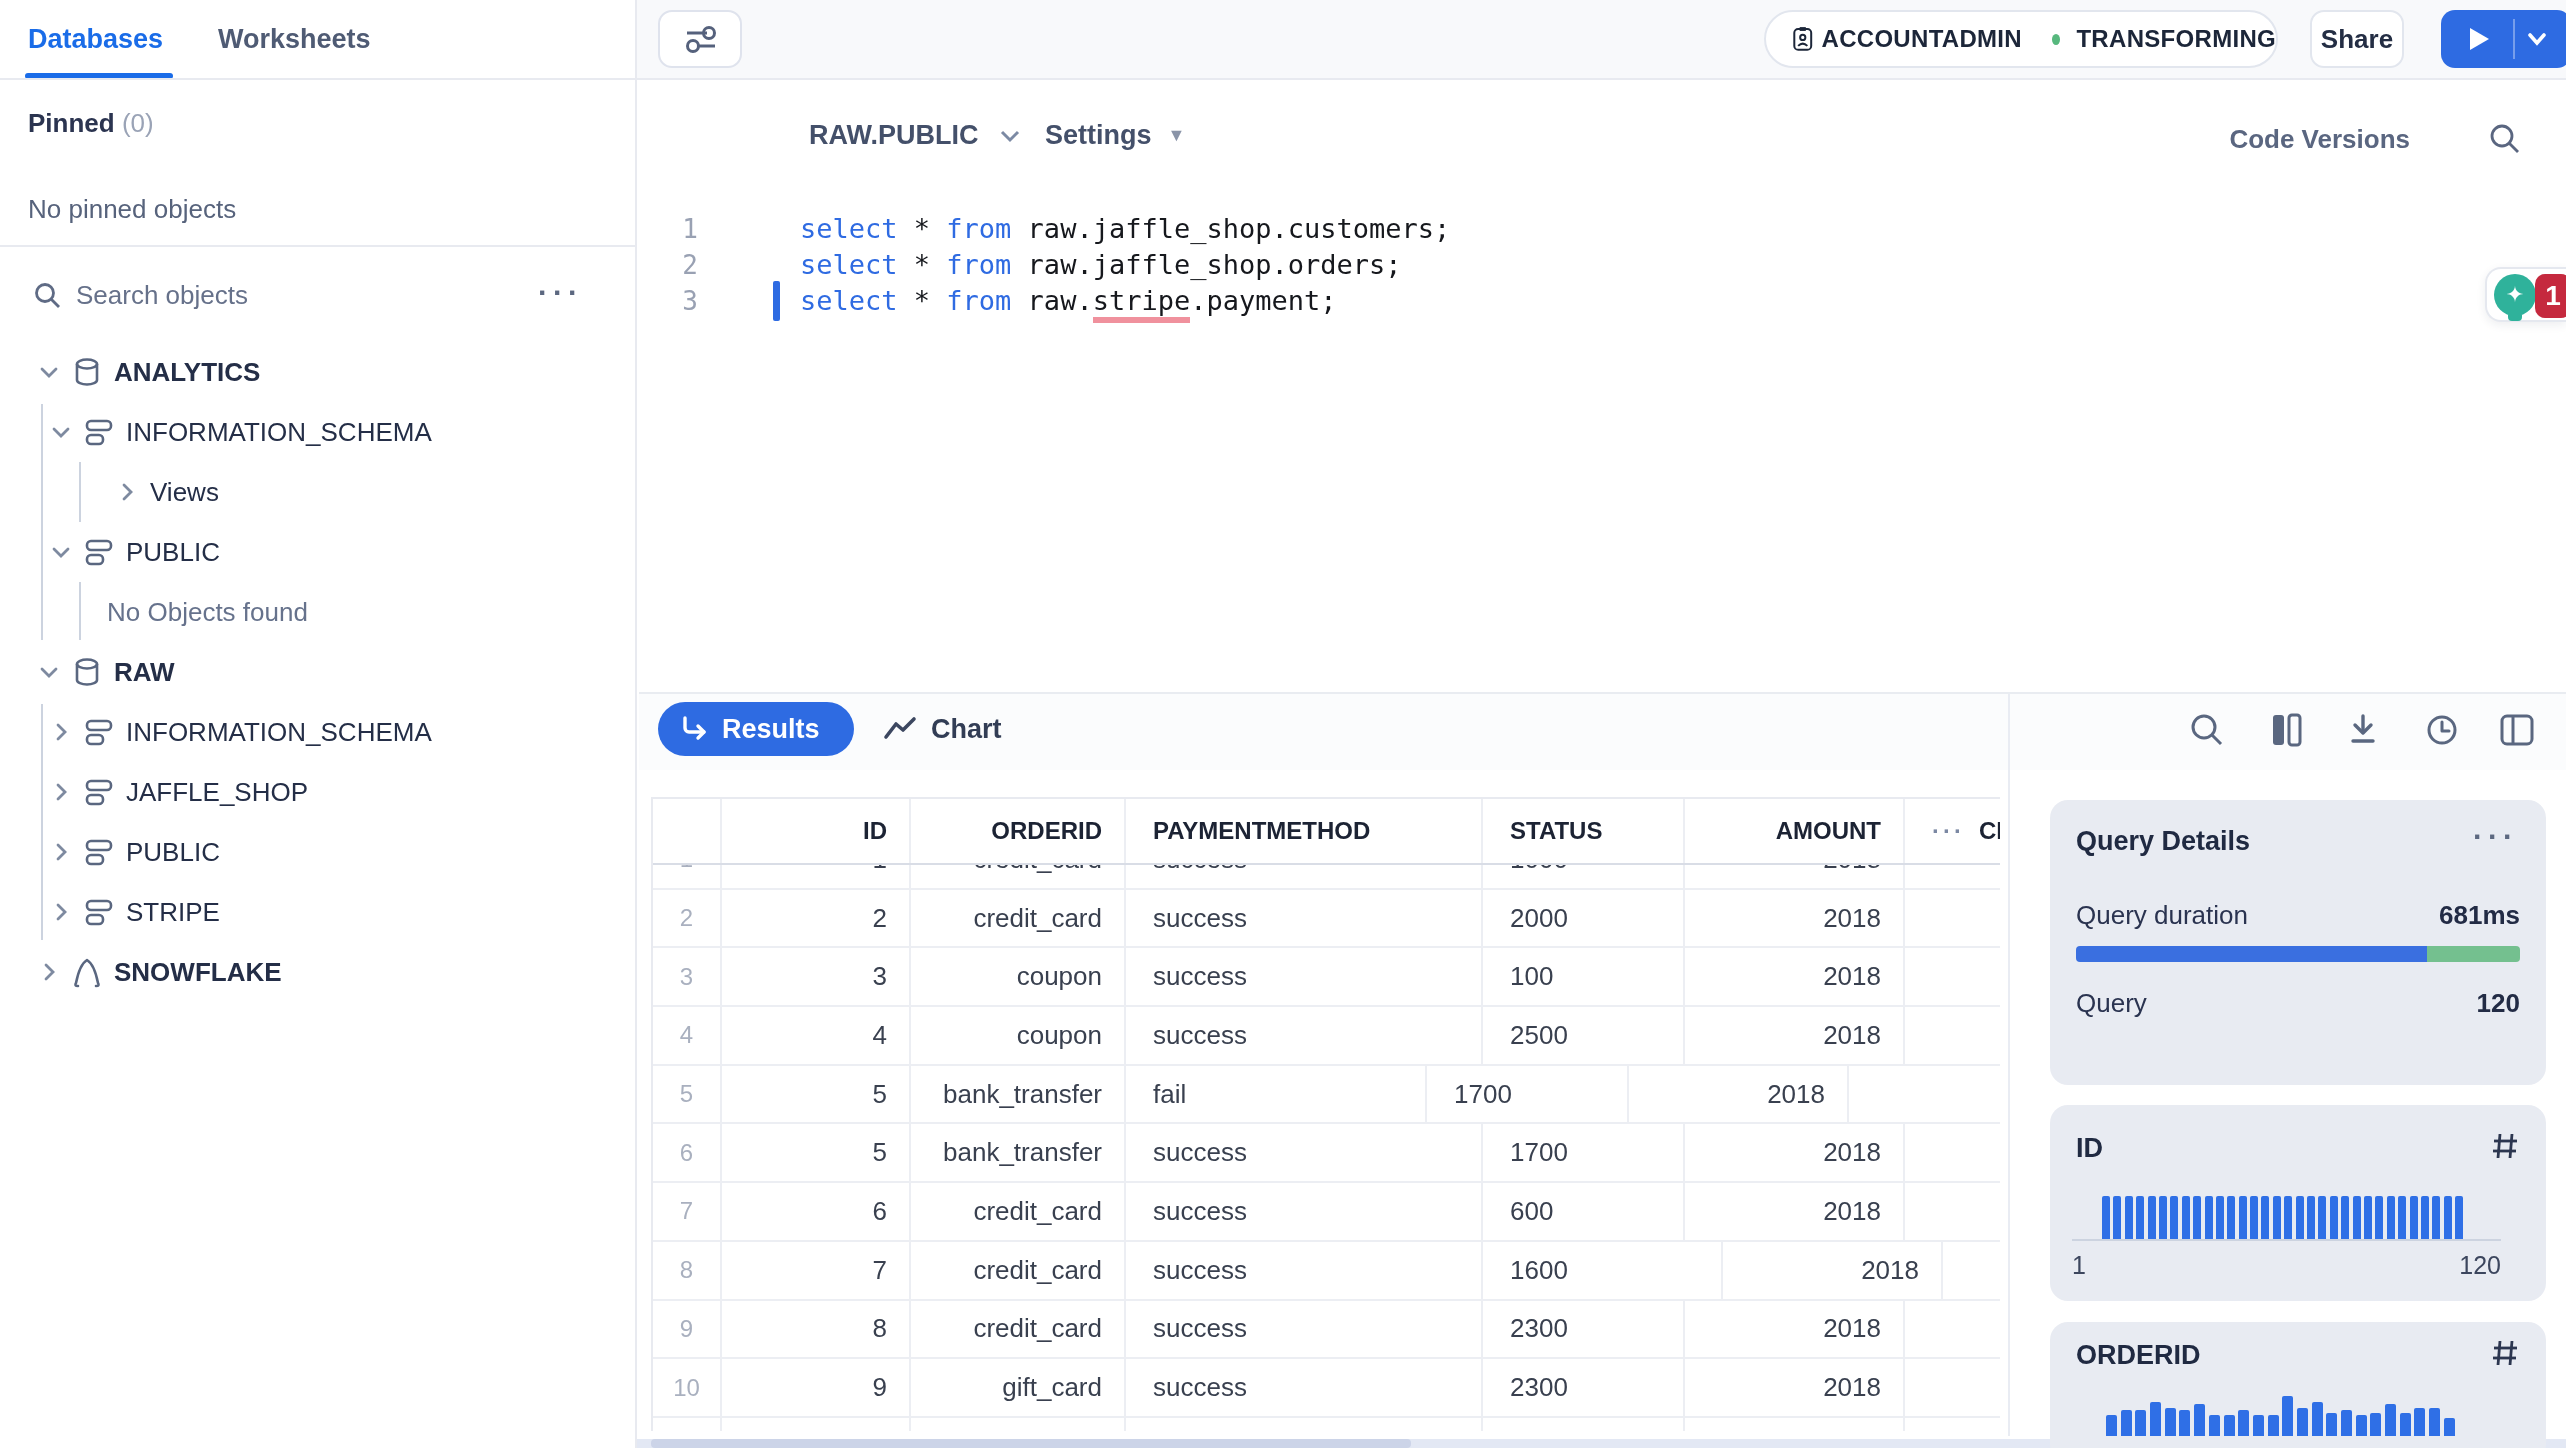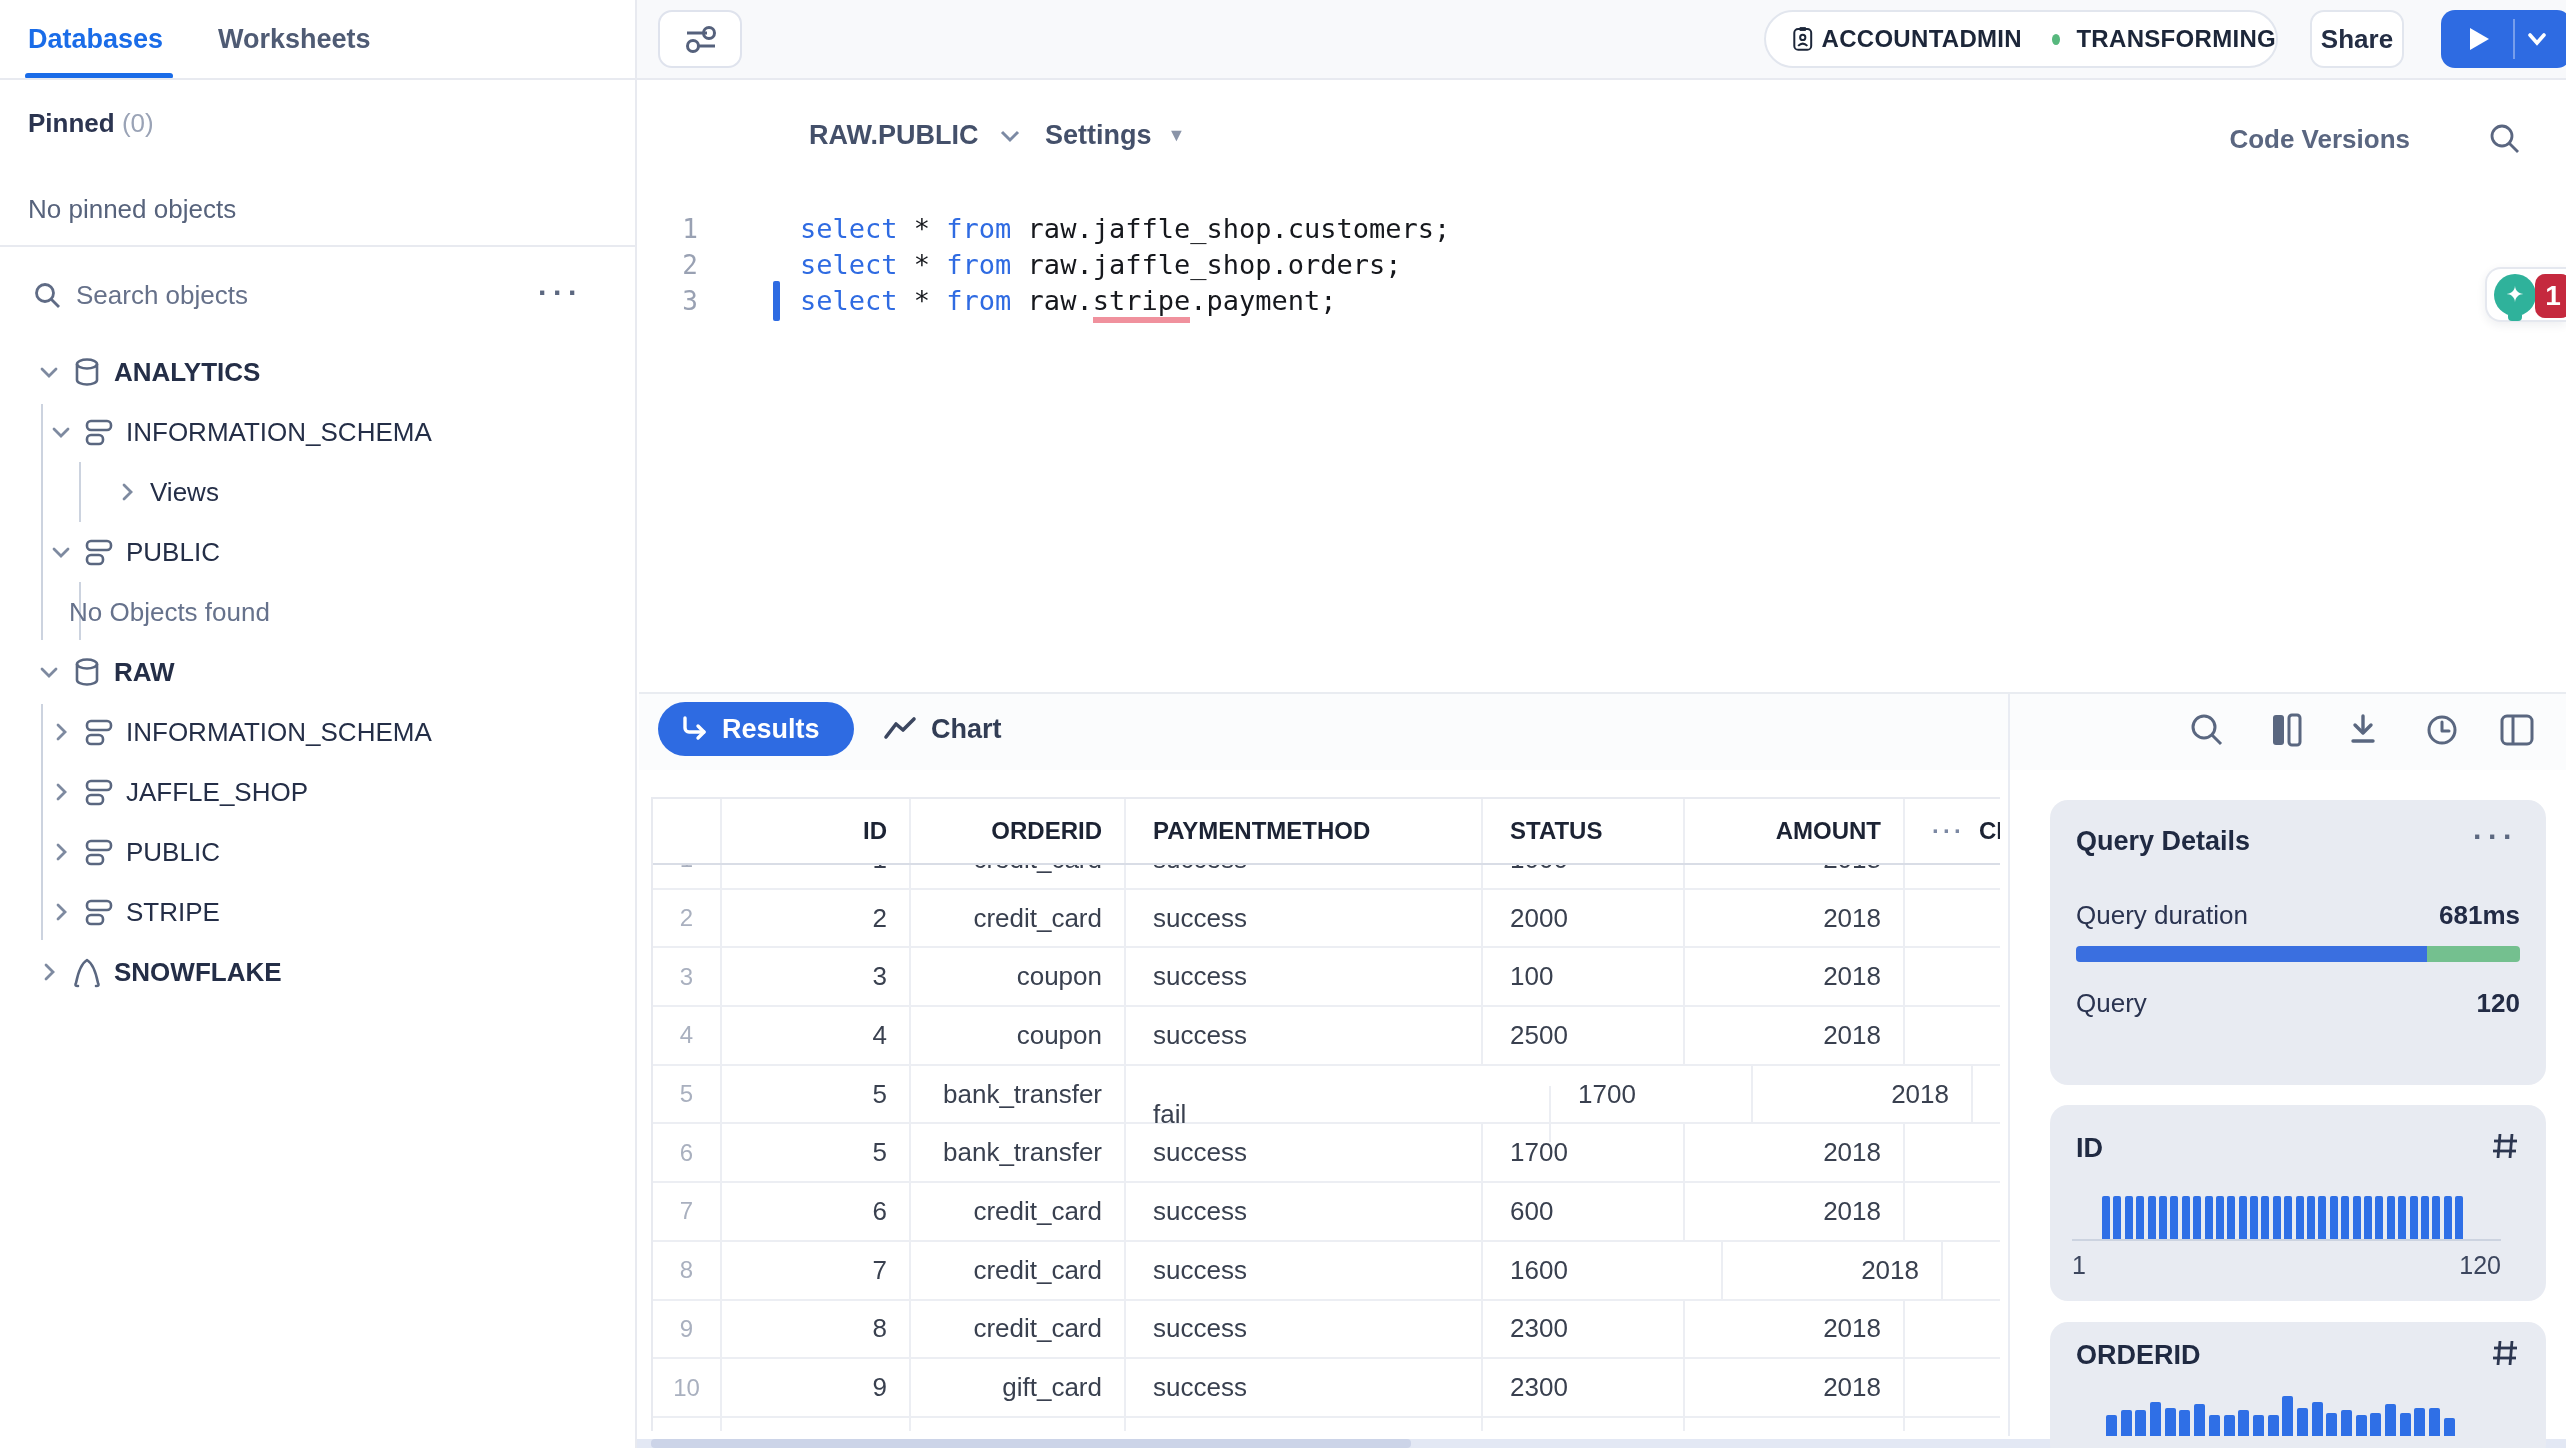--- a/index.html
+++ b/index.html
@@ -19,21 +19,21 @@
   #no-pinned { position:absolute; left:28px; top:194px; font-size:26px; color:#57637c; }
   #search-row { position:absolute; left:0; top:268px; width:100%; height:56px; }
   #search-row .ph { position:absolute; left:76px; top:12px; font-size:26px; color:#66718a; }
   .dots { color:#5c6880; font-weight:800; letter-spacing:5px; font-size:30px; }
   #search-row .dots { position:absolute; right:52px; top:8px; }
   #tree { position:absolute; left:0; top:342px; width:100%; }
   .tree-row { height:60px; display:flex; align-items:center; position:relative; }
   .tree-row.lvl0 { padding-left:36px;font-weight:bold; }
   .tree-row.lvl1 { padding-left:48px; }
   .tree-row.lvl2 { padding-left:114px; }
-  .tree-row.muted { padding-left:69px; color:#66728c; }
+  .tree-row.muted { padding-left:69px; color:#66728c;margin-left:38px; }
   .tree-row .lbl { font-size:26px; color:#242e47; margin-left:10px; white-space:nowrap; }
   .tree-row.muted .lbl { color:#66728c; margin-left:0; }
   .chev { width:26px; height:26px; display:inline-flex; }
   .ticon { width:34px; height:34px; margin-left:8px; display:inline-flex; }
   .guide { position:absolute; width:2px; background:#ccd3df; }
 
   
   #topbar { position:absolute; left:637px; top:0; right:0; height:78px; background:#f8f9fb; }
   #topbar-div { position:absolute; left:0; top:78px; width:2566px; height:2px; background:#e8eaf0; }
   #filter-btn { position:absolute; left:21px; top:10px; width:84px; height:58px; background:#fff; border:2px solid #dfe3ed; border-radius:14px; display:flex; align-items:center; justify-content:center; cursor:pointer; }
@@ -451,21 +451,21 @@
             <div class="cell r" style="width: 189px;">4</div>
             <div class="cell r" style="width: 215px;">coupon</div>
             <div class="cell l" style="width: 357px;">success</div>
             <div class="cell l" style="width: 202px;">2500</div>
             <div class="cell r" style="width: 220px;">2018</div>
           </div>
           <div class="trow">
             <div class="cell rownum" style="width: 69px;">5</div>
             <div class="cell r" style="width: 189px;">5</div>
             <div class="cell r" style="width: 215px;">bank_transfer</div>
-            <div class="cell l" style="width: 425px; margin-top: 20px;">fail</div>
+            <div class="cell l" style="width: 301px;">fail</div>
             <div class="cell l" style="width: 202px;">1700</div>
             <div class="cell r" style="width: 220px;">2018</div>
           </div>
           <div class="trow">
             <div class="cell rownum" style="width: 69px;">6</div>
             <div class="cell r" style="width: 189px;">5</div>
             <div class="cell r" style="width: 215px;">bank_transfer</div>
             <div class="cell l" style="width: 357px;">success</div>
             <div class="cell l" style="width: 202px;">1700</div>
             <div class="cell r" style="width: 220px;">2018</div>

